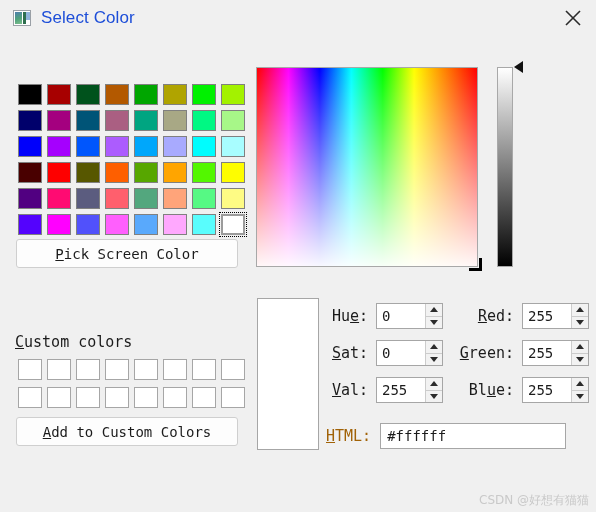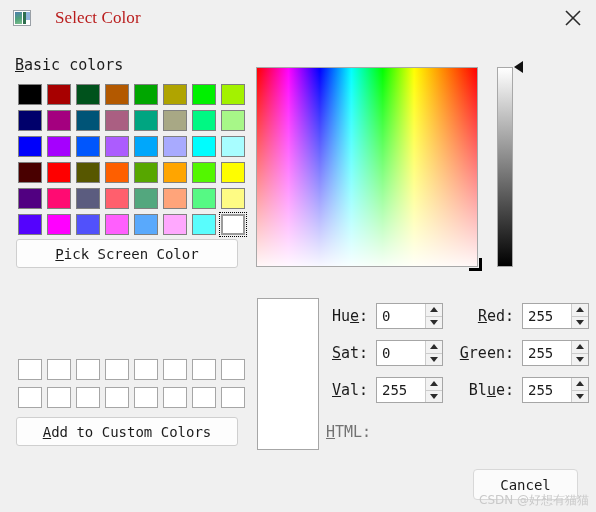--- a/index.html
+++ b/index.html
@@ -38,25 +38,25 @@
   }
   #title-icon .sq-b {
     position: absolute; left: 9px; top: 1px; width: 3px; height: 12px;
     background: #2e6f4e;
   }
   #title-icon .sq-c {
     position: absolute; left: 12px; top: 1px; width: 4px; height: 8px;
     background: #8fb3d9;
   }
   #title-text {
-    margin-left: 24px;
+    margin-left: 10px;
     font-size: 17px;
-    color: #b91c1c;
+    color: #1d4ed8;
     letter-spacing: .1px;
-    font-family: Liberation Serif, serif;
+    font-family: Liberation Sans, sans-serif;
     white-space: nowrap;
   }
   #close-button {
     position: absolute; right: 0; top: 0;
     width: 46px; height: 36px;
     display: flex; align-items: center; justify-content: center;
     cursor: pointer;
   }
   #close-button svg { display: block; }
   .section-label {
@@ -236,21 +236,21 @@
   #row-blue  { left: 462px; top: 377px; }
 
   #row-hue .field-label, #row-sat .field-label, #row-val .field-label { width: 36px; }
   #row-red .field-label, #row-blue .field-label { width: 52px; }
   #row-green .field-label { width: 62px; }
 
   
   #html-row { position: absolute; left: 326px; top: 423px; display: flex; align-items: center; }
   #html-label {
     font-family: "DejaVu Sans Mono", monospace;
-    font-size: 15px; color: #737373; white-space: nowrap;
+    font-size: 15px; color: #a16207; white-space: nowrap;
   }
   #html-input {
     margin-left: 9px;
     width: 186px; height: 26px;
     border: 1px solid #a6a6a6;
     background: #ffffff;
     font-family: "DejaVu Sans Mono", monospace;
     font-size: 14px;
     color: #1b1b1b;
     padding: 0 6px;
@@ -295,21 +295,20 @@
     </div>
     <div id="title-text">Select Color</div>
     <div id="close-button">
       <svg width="18" height="18" viewBox="0 0 18 18" aria-hidden="true">
         <line x1="2" y1="2" x2="16" y2="16" stroke="#2b2b2b" stroke-width="1.6"></line>
         <line x1="16" y1="2" x2="2" y2="16" stroke="#2b2b2b" stroke-width="1.6"></line>
       </svg>
     </div>
   </div>
 
-  <div class="section-label" id="basic-label"><span class="mn">B</span>asic colors</div>
   <div id="basic-grid">
       <div class="swatch">
         <div class="chip" style="background: rgb(0, 0, 0);"></div>
       </div>
       <div class="swatch">
         <div class="chip" style="background: rgb(167, 0, 0);"></div>
       </div>
       <div class="swatch">
         <div class="chip" style="background: rgb(0, 82, 28);"></div>
       </div>
@@ -445,20 +444,21 @@
       <div class="swatch">
         <div class="chip" style="background: rgb(89, 253, 253);"></div>
       </div>
       <div class="swatch selected">
         <div class="chip" style="background: rgb(255, 255, 255);"></div>
       </div>
     </div>
 
   <div class="btn" id="pick-screen-color"><span class="mn">P</span>ick Screen Color</div>
 
+  <div class="section-label" id="custom-label"><span class="mn">C</span>ustom colors</div>
   <div id="custom-grid">
       <div class="custom-swatch">
         <div class="chip" style="background: rgb(255, 255, 255);"></div>
       </div>
       <div class="custom-swatch">
         <div class="chip" style="background: rgb(255, 255, 255);"></div>
       </div>
       <div class="custom-swatch">
         <div class="chip" style="background: rgb(255, 255, 255);"></div>
       </div>
@@ -604,19 +604,19 @@
           </span>
         <span class="dn">
             <span class="tri-dn"></span>
           </span>
       </span>
     </span>
   </div>
 
   <div id="html-row">
     <span id="html-label"><span class="mn">H</span>TML:</span>
-  </div>
-
-  <div class="btn" id="cancel-button">Cancel</div>
+    <input id="html-input" type="text" value="#ffffff" style="">
+  </div>
+
 
   <div id="watermark">CSDN @好想有猫猫</div>
 
 </div>
 
 </body></html>

